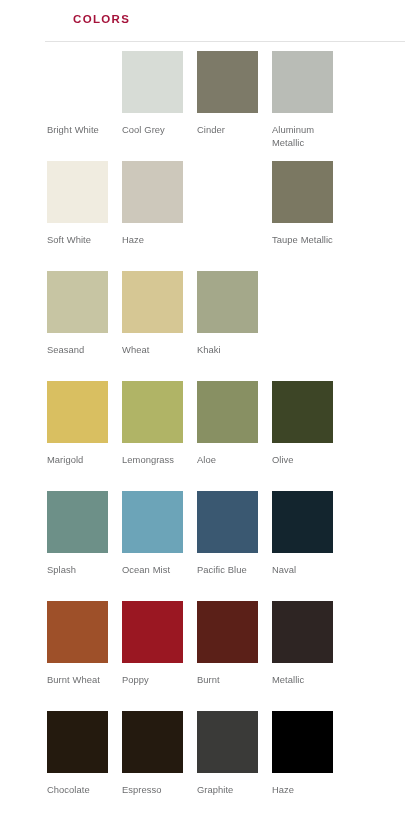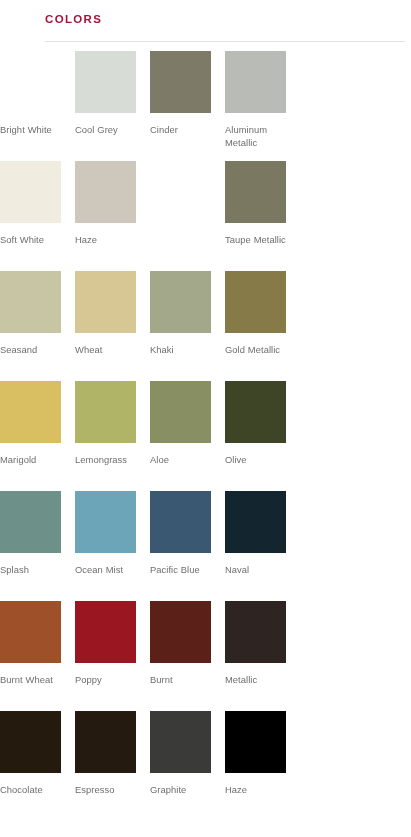--- a/index.html
+++ b/index.html
@@ -19,20 +19,21 @@
   .panel {
     width: 411px;
     height: 837px;
     background: #ffffff;
     position: relative;
   }
 
   
   .panel-header {
     padding: 12px 0 8px 45px;
+    margin-left: 28px;
   }
   .panel-title {
     font-size: 11.5px;
     font-weight: bold;
     letter-spacing: 1.35px;
     color: #a5123a;
     text-transform: uppercase;
     line-height: 14px;
     font-family: "Liberation Sans", sans-serif;
   }
@@ -43,20 +44,21 @@
     width: 360px;
   }
 
   
   .swatch-grid {
     padding: 9px 0 0 0;
   }
   .swatch-row {
     display: flex;
     height: 110px;
+    padding-left: 47px;
   }
   .swatch-cell {
     width: 75px;
     margin-right: 0px;
     position: relative;
     display: flex;
     flex-direction: column;
   }
   .swatch-chip {
     width: 61px;
@@ -145,24 +147,20 @@
           <div class="swatch-label">Seasand</div>
         </div>
         <div class="swatch-cell">
           <div class="swatch-chip" style="background: rgb(214, 199, 148);"></div>
           <div class="swatch-label">Wheat</div>
         </div>
         <div class="swatch-cell">
           <div class="swatch-chip" style="background: rgb(164, 168, 138);"></div>
           <div class="swatch-label">Khaki</div>
         </div>
-        <div class="swatch-cell">
-          <div class="swatch-chip metallic" style="background: rgb(133, 122, 72);"></div>
-          <div class="swatch-label">Gold Metallic</div>
-        </div>
       </div>
       <div class="swatch-row">
         <div class="swatch-cell">
           <div class="swatch-chip" style="background: rgb(217, 191, 97);"></div>
           <div class="swatch-label">Marigold</div>
         </div>
         <div class="swatch-cell">
           <div class="swatch-chip" style="background: rgb(176, 180, 102);"></div>
           <div class="swatch-label">Lemongrass</div>
         </div>

